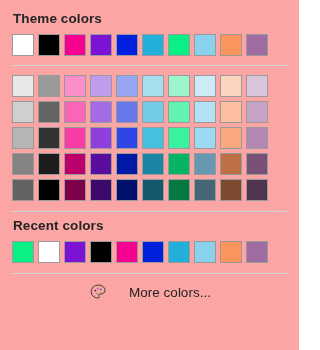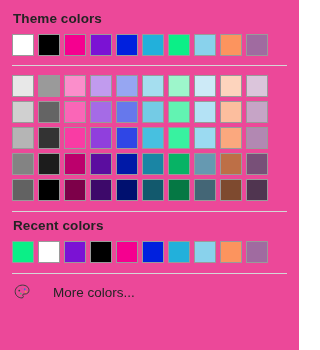--- a/index.html
+++ b/index.html
@@ -11,21 +11,21 @@
     width: 299px;
     height: 350px;
     background: #ffffff;
     font-family: "Liberation Sans", sans-serif;
     color: #1f1f1f;
     overflow: hidden;
   }
   .picker {
     width: 299px;
     height: 350px;
-    background: #ec4899;
+    background: #fca5a5;
     position: relative;
   }
   .section-heading {
     font-size: 13.5px;
     font-weight: 600;
     color: #242424;
     padding: 0 0 0 13px;
     letter-spacing: 0.1px;
   }
   #theme-heading { padding-top: 11px; }
@@ -62,20 +62,21 @@
   #grid-divider { margin-top: 10px; }
   #recent-heading { margin-top: 6px; }
   #recent-row-wrap { margin-top: 8px; }
   #recent-divider { margin-top: 10px; }
   .more-row {
     display: flex;
     align-items: center;
     gap: 21px;
     padding: 9px 12px 0 13px;
     cursor: pointer;
+    justify-content: center;
   }
   .more-label {
     font-size: 13.5px;
     color: #242424;
   }
   .palette-icon {
     width: 19px;
     height: 19px;
     display: block;
     flex: 0 0 auto;

